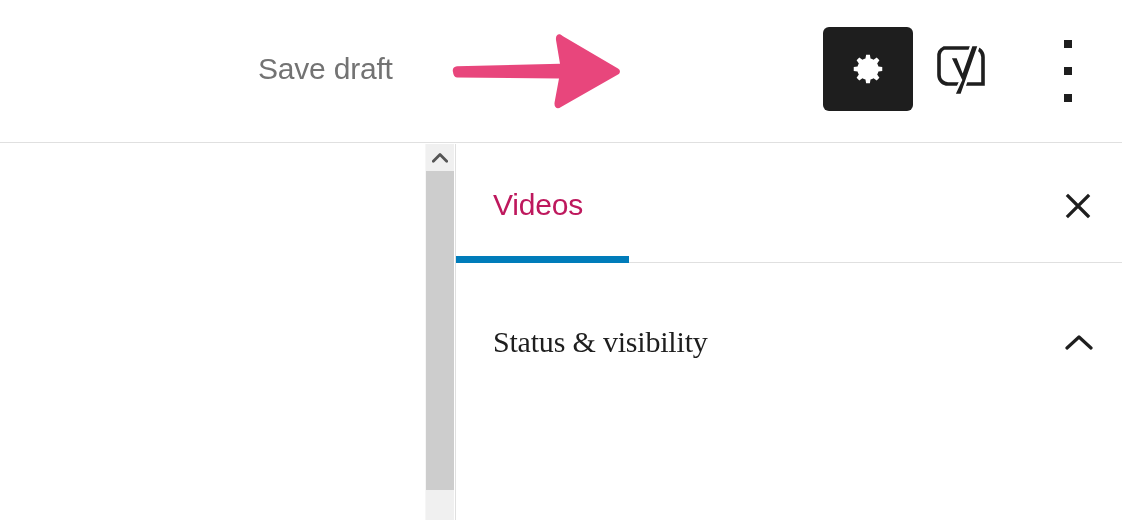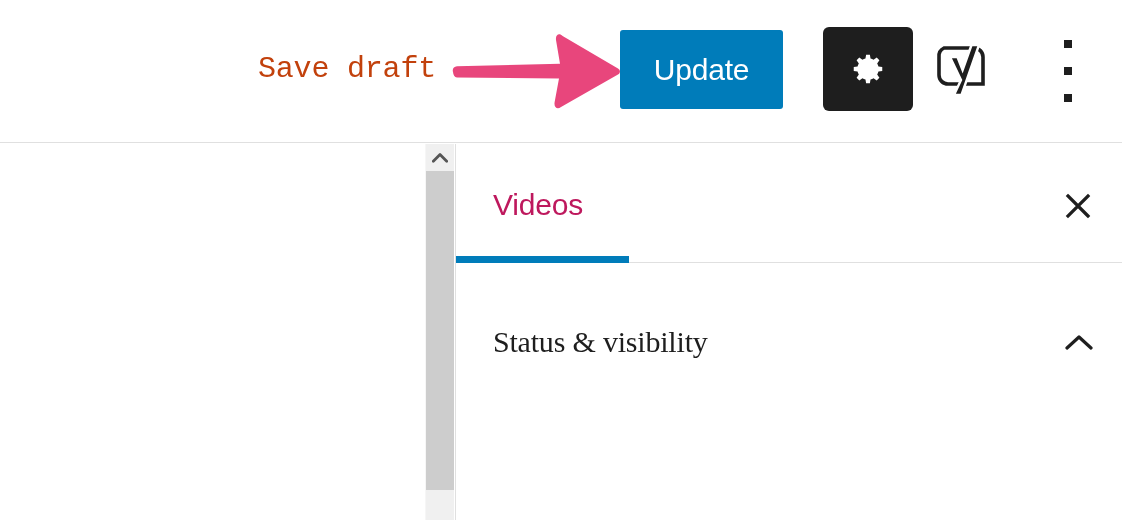--- a/index.html
+++ b/index.html
@@ -20,27 +20,27 @@
     position: absolute;
     left: 0; top: 0;
     width: 1122px;
     height: 143px;
     background: #ffffff;
     border-bottom: 1px solid #e0e0e0;
     box-sizing: border-box;
   }
 
   .save-draft-button {
-    color: #c2410c;
-    font-size: 30px;
-    background: none;
-    border: none;
-    padding: 0;
-    cursor: pointer;
-    font-family: Liberation Mono, monospace;
+    color: #737373;
+    font-size: 30px;
+    background: none;
+    border: none;
+    padding: 0;
+    cursor: pointer;
+    font-family: Liberation Sans, sans-serif;
     letter-spacing: -0.2px;
     position: absolute;
     left: 258px;
     top: 52px;
     white-space: nowrap;
   }
 
   .update-button {
     position: absolute;
     left: 620px;
@@ -300,21 +300,20 @@
 <div class="editor-header">
 
   <button class="save-draft-button">Save draft</button>
 
   <svg class="annotation-arrow" viewBox="0 0 175 84">
     <path d="M5,44 C4,41 6,38.5 9,38.3 L112,35.8 L108,12 C107.3,7 111,4.5 114.6,8
              L170,40.5 C172.6,42 172.6,45 170,46.6 L113,79 C109.4,82 105.8,79.4 106.6,74.3
              L111,50.6 L9,49.6 C6.4,49.4 5.3,47 5,44 Z" fill="#E8467C"></path>
   </svg>
 
-  <button class="update-button">Update</button>
 
   <button class="settings-gear-button">
     <svg width="38" height="38" viewBox="0 0 24 24">
       <path fill="#ffffff" d="M12 8.2a3.8 3.8 0 1 0 0 7.6 3.8 3.8 0 0 0 0-7.6zm0 5.6a1.8 1.8 0 1 1 0-3.6 1.8 1.8 0 0 1 0 3.6z"></path>
       <path fill="#ffffff" d="M21 13.2v-2.4l-2.4-.4a6.9 6.9 0 0 0-.8-1.9l1.4-2-1.7-1.7-2 1.4a6.9 6.9 0 0 0-1.9-.8L13.2 3h-2.4l-.4 2.4a6.9 6.9 0 0 0-1.9.8l-2-1.4L4.8 6.5l1.4 2a6.9 6.9 0 0 0-.8 1.9L3 10.8v2.4l2.4.4c.17.67.45 1.3.8 1.9l-1.4 2 1.7 1.7 2-1.4c.6.36 1.23.63 1.9.8l.4 2.4h2.4l.4-2.4a6.9 6.9 0 0 0 1.9-.8l2 1.4 1.7-1.7-1.4-2c.36-.6.63-1.23.8-1.9l2.4-.4z"></path>
     </svg>
   </button>
 
   <button class="yoast-button">
     <svg width="58" height="60" viewBox="0 0 58 60">

